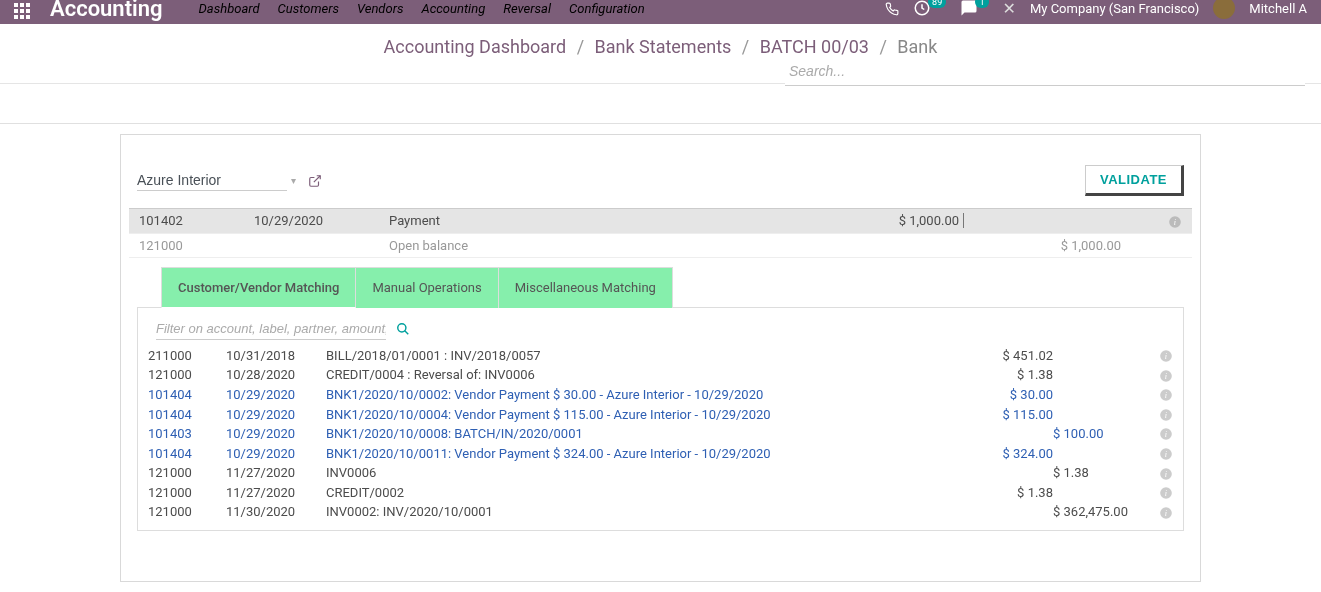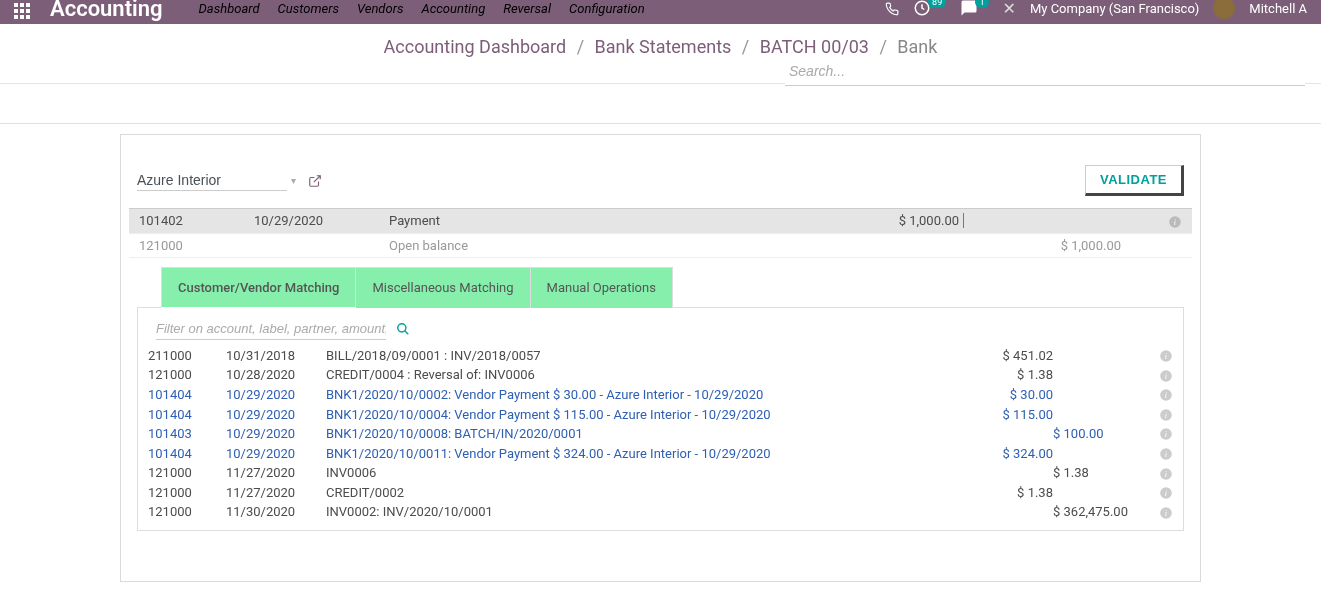--- a/index.html
+++ b/index.html
@@ -173,38 +173,38 @@
           <div class="col-date muted"></div>
           <div class="col-label muted">Open balance</div>
           <div class="col-debit vline"></div>
           <div class="col-credit muted">$ 1,000.00</div>
           <div class="col-info"></div>
         </div>
       </div>
 
     <div class="tabs" id="tabs">
         <div class="tab active">Customer/Vendor Matching</div>
+        <div class="tab">Manual Operations</div>
         <div class="tab">Miscellaneous Matching</div>
-        <div class="tab">Manual Operations</div>
       </div>
     <div class="tabs-body">
       <div class="filter-row">
         <input class="filter-input" placeholder="Filter on account, label, partner, amount,.." style="">
         <span class="search-icon">
           <svg width="14" height="14" viewBox="0 0 24 24" fill="none" stroke="#00A09D" stroke-width="2.5">
               <circle cx="10" cy="10" r="7"></circle>
               <line x1="21" y1="21" x2="15" y2="15"></line>
             </svg>
         </span>
       </div>
       <div id="matches">
           <div class="match-row">
             <div class="m-account">211000</div>
             <div class="m-date">10/31/2018</div>
-            <div class="m-label">BILL/2018/09/0001 : INV/2018/0057</div>
+            <div class="m-label">BILL/2018/01/0001 : INV/2018/0057</div>
             <div class="m-debit">$ 451.02</div>
             <div class="m-credit"></div>
             <div class="m-info"><svg width="14" height="14" viewBox="0 0 24 24" fill="#ccc">
                 <circle cx="12" cy="12" r="10"></circle>
                 <text x="12" y="17" text-anchor="middle" fill="#fff" font-size="14" font-family="serif" font-style="italic">i</text>
               </svg></div>
           </div>
           <div class="match-row">
             <div class="m-account">121000</div>
             <div class="m-date">10/28/2020</div>

